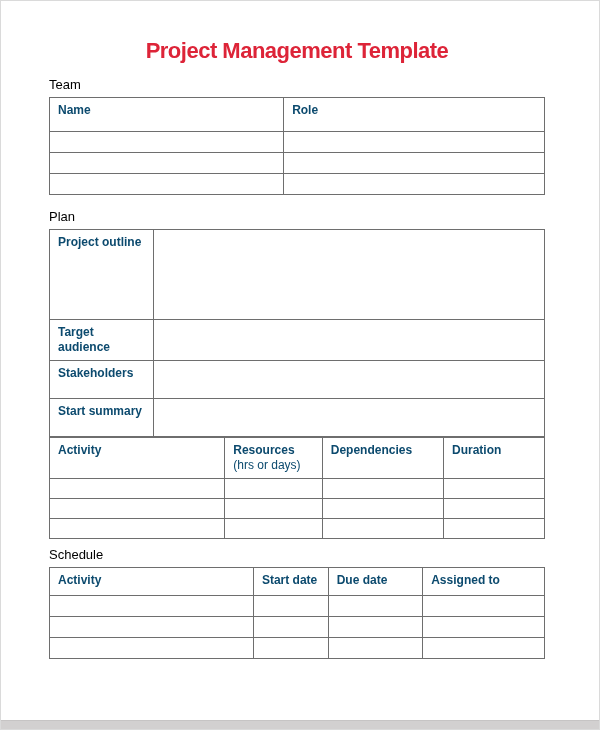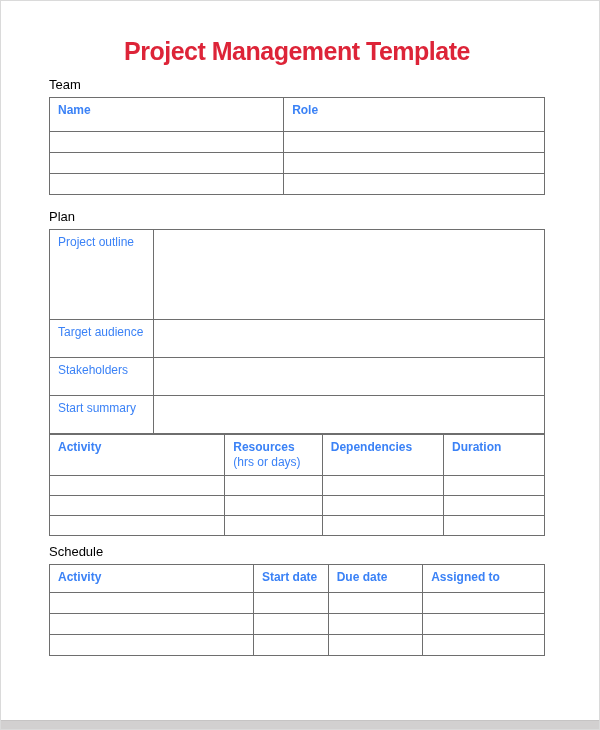--- a/index.html
+++ b/index.html
@@ -11,21 +11,21 @@
     width: 600px;
     height: 730px;
     background: #ffffff;
     border: 1px solid #dadada;
     overflow: hidden;
   }
   .page-content { padding: 36px 54px 0 48px; }
 
   .page-title {
     text-align: center;
-    font-size: 25px;
+    font-size: 22px;
     line-height: 28px;
     font-weight: bold;
     letter-spacing: -0.5px;
     color: #dd2438;
   }
 
   .section-label {
     font-size: 13px;
     line-height: 16px;
     color: #000000;
@@ -42,31 +42,31 @@
     table-layout: fixed;
     border: 1px solid #4a4a4a;
   }
   th, td {
     border: 1px solid #6e6e6e;
     padding: 5px 8px;
     font-size: 12px;
     line-height: 15px;
     vertical-align: top;
     text-align: left;
-    color: #3b82f6;
+    color: #0c4a6e;
   }
   th { font-weight: bold; }
   .hdr-note { font-weight: normal; }
 
   
   .team-table th { height: 34px; }
   .blank-row td { height: 21px; padding: 3px 8px; }
 
   
-  .scope-table td.scope-label { font-weight: normal; }
+  .scope-table td.scope-label { font-weight: bold; }
   .scope-table tr.row-outline td { height: 90px; }
   .scope-table tr.row-std td { height: 38px; }
 
   
   .activities-table th { height: 40px; }
   .activities-table .blank-row td { height: 20px; }
 
   
   .schedule-table th { height: 28px; }
   .schedule-table .blank-row td { height: 21px; }

